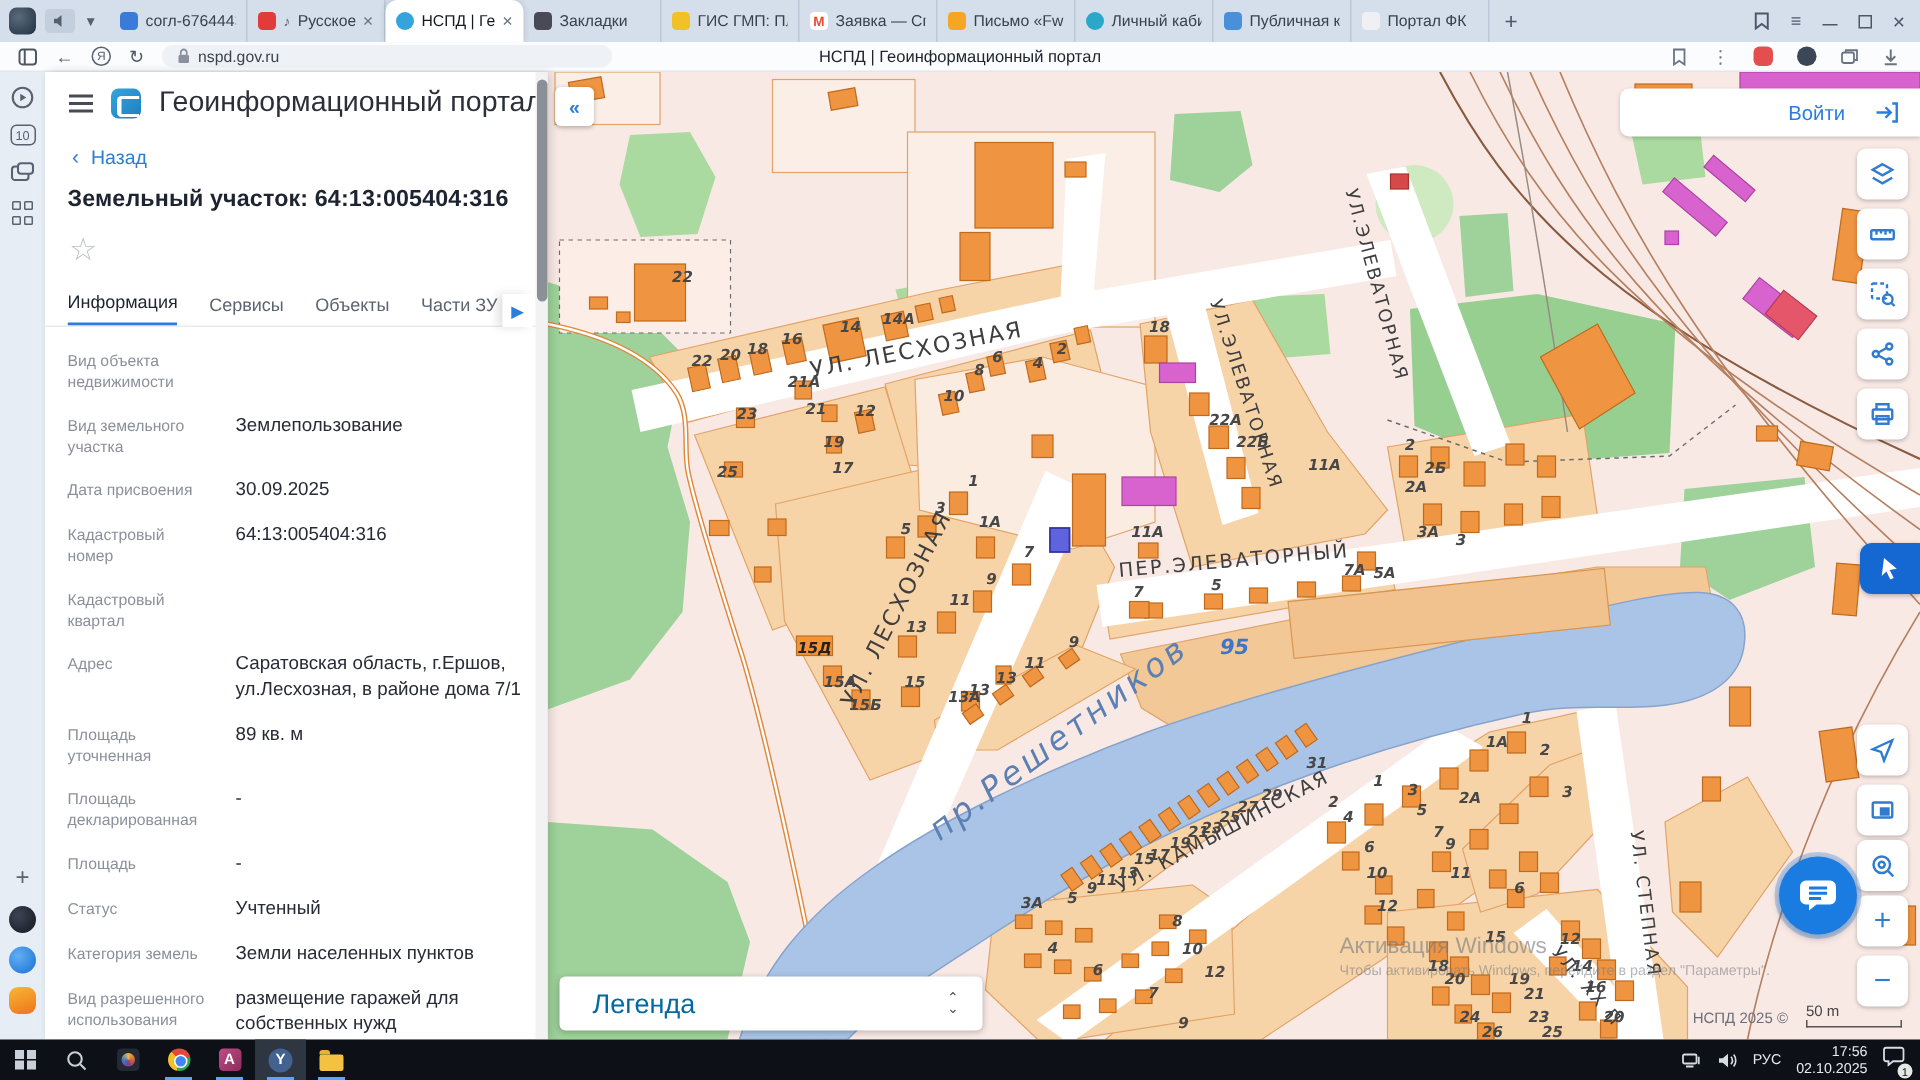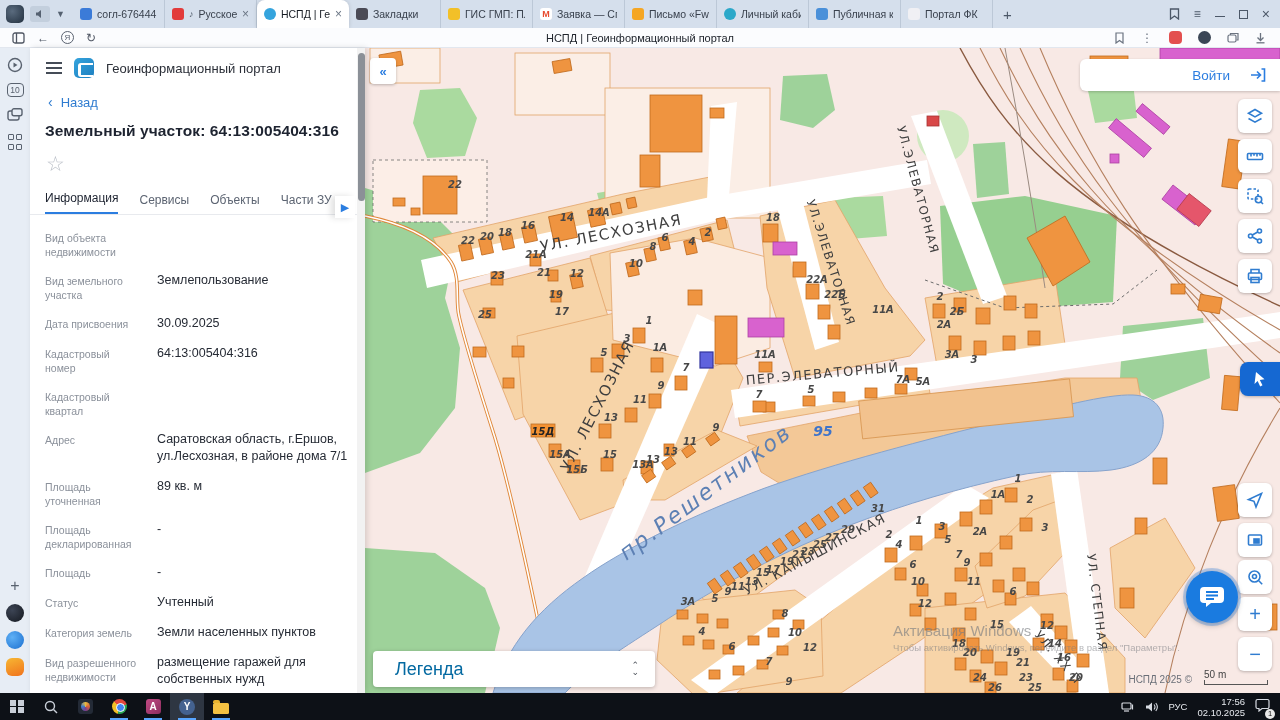--- a/index.html
+++ b/index.html
@@ -46,21 +46,21 @@
   .bs-bottom { margin-top:auto; display:flex; flex-direction:column; align-items:center; padding-bottom:8px; }
   .orb { width:18px; height:18px; border-radius:50%; margin-bottom:9px; }
 
   
   .panel { position:absolute; left:30px; top:48px; width:335px; height:645px; background:#fff; box-shadow:2px 0 6px rgba(0,0,0,.14); z-index:5; }
   .p-head { display:flex; align-items:center; gap:12px; padding:10px 0 0 16px; }
   .burger { width:16px; height:12px; border-top:2px solid #454c57; border-bottom:2px solid #454c57; position:relative; }
   .burger::after { content:""; position:absolute; left:0; top:3px; width:16px; height:2px; background:#454c57; }
   .nspd-logo { width:20px; height:20px; border-radius:5px; background:linear-gradient(135deg,#35a4dd,#1d7fc0); position:relative; }
   .nspd-logo::after { content:""; position:absolute; left:4px; top:5px; width:12px; height:10px; border-left:3px solid #fff; border-top:2px solid #fff; border-bottom:2px solid #fff; border-radius:3px 0 0 3px; }
-  .p-apptitle { font-size:13px; color:#2b2f38; }
+  .p-apptitle { font-size:19px; color:#2b2f38; }
   .backlink { display:flex; align-items:center; gap:8px; color:#2f7cd0; font-size:13px; margin:16px 0 0 18px; }
   .backlink .bchev { font-size:14px; }
   .p-title { font-size:15.5px; font-weight:bold; color:#1d2330; margin:12px 0 0 15px; letter-spacing:.1px; }
   .star { font-size:21px; color:#bcc1c9; margin:12px 0 0 16px; }
   .p-tabs { display:flex; align-items:flex-end; gap:21px; margin:14px 0 0 15px; height:24px; position:relative; width:300px; overflow:hidden; }
   .p-tab { font-size:12px; color:#5c6472; padding-bottom:7px; white-space:nowrap; }
   .p-tab.active { color:#1d2330; border-bottom:2px solid #2b7de0; }
   .tab-arrow { position:absolute; right:10px; top:148px; width:20px; height:22px; background:#fff; box-shadow:-4px 0 6px rgba(0,0,0,.12); color:#2b7de0; font-size:11px; display:flex; align-items:center; justify-content:center; }
   .p-divider { height:1px; background:#e8eaee; margin-top:0; }
   .fields { padding:14px 10px 0 15px; }
@@ -184,20 +184,27 @@
 </div>
 
 <div class="addrbar">
   <svg class="nav-ic" width="13" height="12" viewBox="0 0 13 12">
       <rect x="1" y="1" width="11" height="10" rx="2" fill="none" stroke="#4f5663" stroke-width="1.3"></rect>
       <line x1="4.5" y1="1" x2="4.5" y2="11" stroke="#4f5663" stroke-width="1.3"></line>
     </svg>
   <span class="nav-ic">←</span>
   <span class="ya-circle">Я</span>
   <span class="nav-ic">↻</span>
+  <div class="urlpill">
+    <svg width="9" height="11" viewBox="0 0 9 11">
+        <rect x="1" y="4.5" width="7" height="5.5" rx="1" fill="#8a909c"></rect>
+        <path d="M2.5 4.5V3a2 2 0 014 0v1.5" fill="none" stroke="#8a909c" stroke-width="1.2"></path>
+      </svg>
+    <span class="urltext">nspd.gov.ru</span>
+  </div>
   <div class="page-title-center">НСПД | Геоинформационный портал</div>
   <div class="addr-right">
     <svg width="11" height="12" viewBox="0 0 11 12">
         <path d="M2 1h7v10l-3.5-2.5L2 11z" fill="none" stroke="#6b7380" stroke-width="1.2"></path>
       </svg>
     <span class="glyph" style="color:#6b7380;font-size:12px;">⋮</span>
     <span class="ext-dot" style="background:#e34f4f;"></span>
     <span class="ext-dot" style="background:#3b4656;border-radius:50%;"></span>
     <svg width="12" height="11" viewBox="0 0 12 11">
         <rect x="1" y="3" width="8" height="7" rx="1.5" fill="none" stroke="#6b7380" stroke-width="1.2"></rect>
@@ -295,21 +302,21 @@
       </div>
       <div class="frow">
         <div class="flabel">Статус</div>
         <div class="fvalue">Учтенный</div>
       </div>
       <div class="frow">
         <div class="flabel">Категория земель</div>
         <div class="fvalue">Земли населенных пунктов</div>
       </div>
       <div class="frow">
-        <div class="flabel">Вид разрешенного недвижимости</div>
+        <div class="flabel">Вид разрешенного использования</div>
         <div class="fvalue">размещение гаражей для собственных нужд</div>
       </div>
       <div class="frow">
         <div class="flabel">Форма собственности</div>
         <div class="fvalue">-</div>
       </div>
     </div>
   <div class="p-scroll">
       <div class="p-thumb"></div>
     </div>

